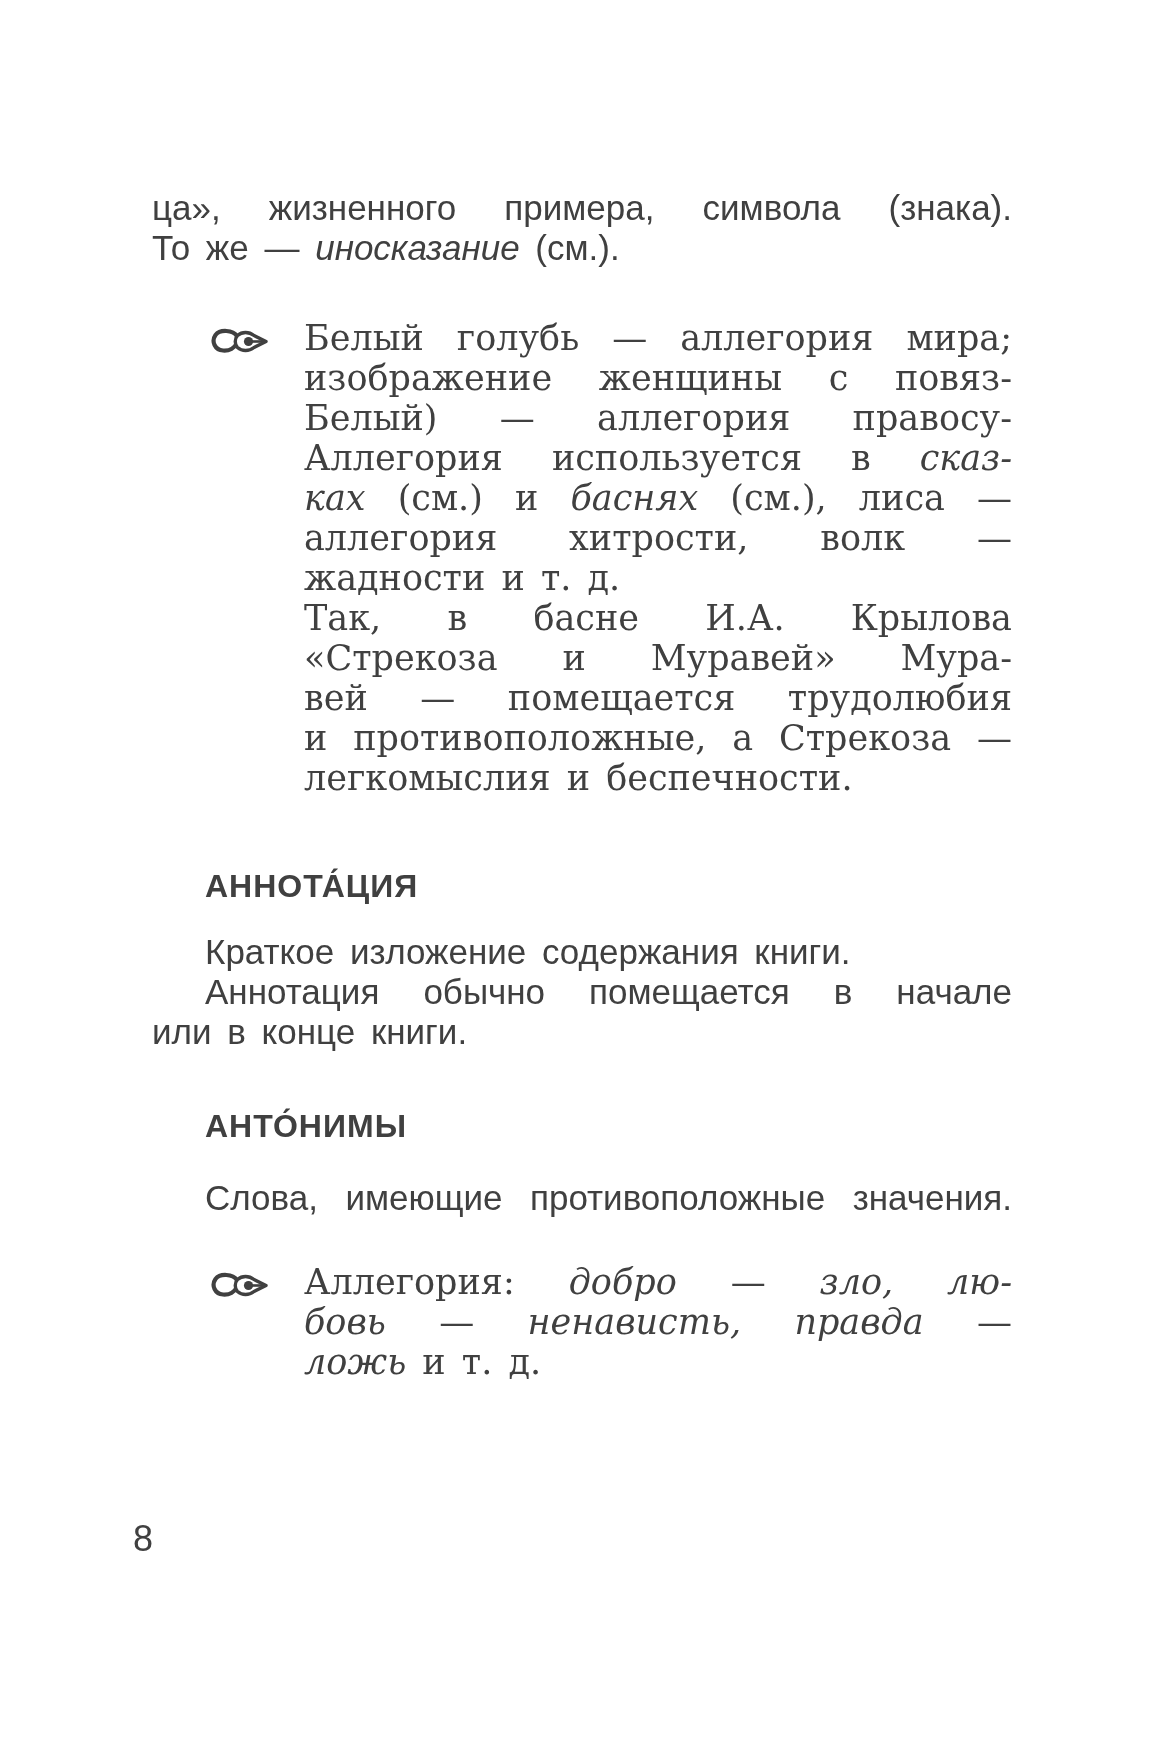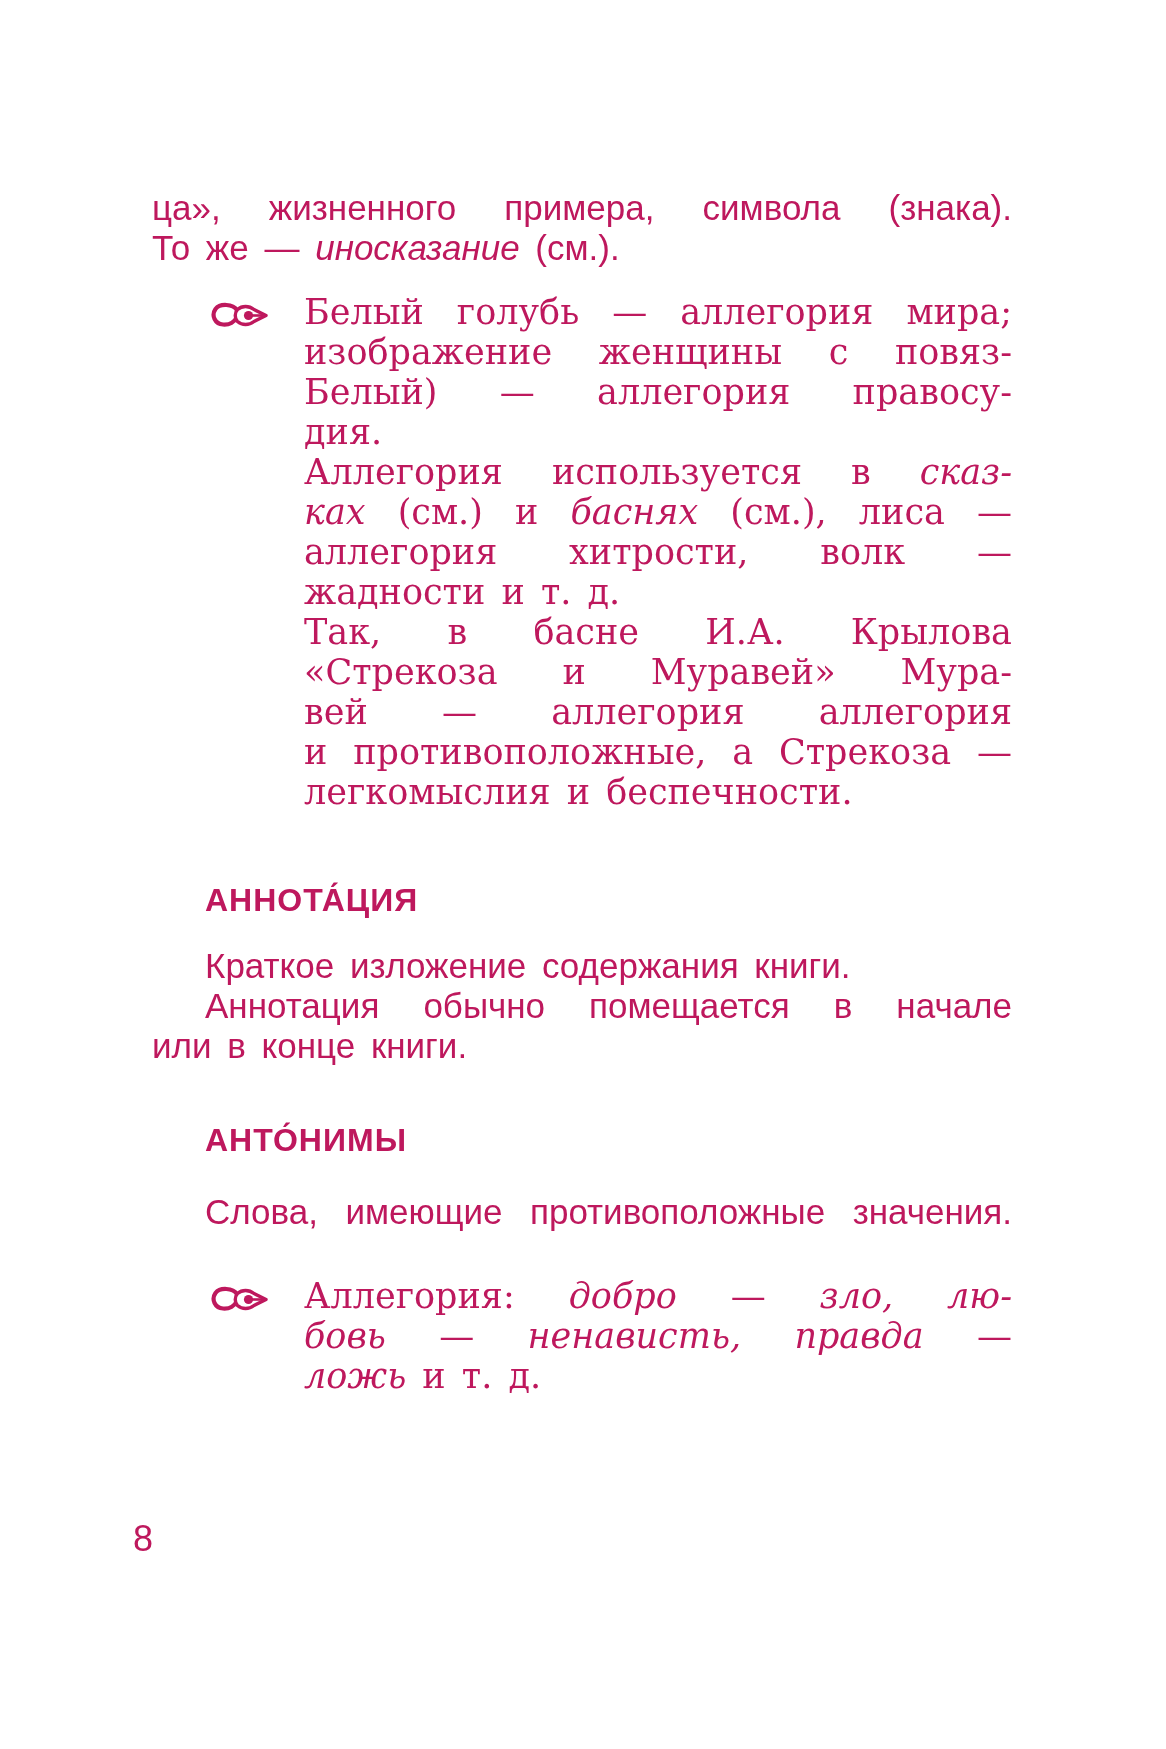--- a/index.html
+++ b/index.html
@@ -1,21 +1,21 @@
 <!DOCTYPE html>
 <html lang="ru"><head>
 <meta charset="utf-8">
 <style>
   html,body{margin:0;padding:0;background:#ffffff;}
   .page{
     position:relative;
     width:1166px;height:1749px;
     margin:0 auto;
     background:#ffffff;
-    color:#be185d;
+    color:#404040;
     overflow:hidden;
   }
   #content{padding:188px 154px 0 152px;}
 
   .line{font-size:35px;line-height:40px;white-space:normal;}
   .continuation .line,
   .paragraph .line{font-family:"Liberation Sans",sans-serif;word-spacing:6px;}
   .example .line{font-family:"DejaVu Serif","Liberation Serif",serif;word-spacing:5px;}
   .line.just{text-align:justify;text-align-last:justify;}
   .line.indent{text-indent:53px;}
@@ -25,21 +25,21 @@
     font-family:"Liberation Sans",sans-serif;
     font-weight:700;font-size:32px;line-height:40px;
     letter-spacing:1px;margin-left:53px;
   }
 
   .example{position:relative;margin-left:152px;}
   .example-icon{position:absolute;left:-94px;top:9px;width:60px;height:29px;}
   .example-icon svg{display:block;width:60px;height:29px;}
 
   
-  .b1{margin-top:24px;}
+  .b1{margin-top:50px;}
   .b2{margin-top:68px;}
   .b3{margin-top:26px;}
   .b4{margin-top:0;}
   .b5{margin-top:54px;}
   .b6{margin-top:32px;}
   .b7{margin-top:44px;}
 
   .page-number{
     position:absolute;left:133px;top:1519px;
     font-family:"Liberation Sans",sans-serif;
@@ -60,28 +60,27 @@
           <svg viewBox="0 0 60 29" xmlns="http://www.w3.org/2000/svg">
             <path d="M27 9 C23 3 10 2 5.5 8 C1 14.5 5 23 13 23.5 C19.5 24 24.5 21 26.5 16.5" fill="none" stroke="currentColor" stroke-width="4.2" stroke-linecap="round"></path>
             <path d="M27.5 8.5 C32 4.5 39 4.5 44 8.5 L56 14.5 L44 20.5 C39 24.5 32 24.5 27.5 20.5 C24.5 17.5 24.5 11.5 27.5 8.5 Z" fill="#ffffff" stroke="currentColor" stroke-width="3.4" stroke-linejoin="round"></path>
             <circle cx="38.5" cy="14.5" r="4.6" fill="currentColor"></circle>
             <path d="M42 14.5 L56 14.5" stroke="currentColor" stroke-width="2.6"></path>
           </svg>
         </span>
         <div class="line just"><span>Белый голубь — аллегория мира;</span></div>
         <div class="line just"><span>изображение женщины с повяз-</span></div>
         <div class="line just"><span>Белый) — аллегория правосу-</span></div>
-        <div class="line"><span>дия.</span></div>
         <div class="line just"><span>Аллегория используется в </span><span class="it">сказ-</span></div>
         <div class="line just"><span class="it">ках</span><span> (см.) и </span><span class="it">баснях</span><span> (см.), лиса —</span></div>
         <div class="line just"><span>аллегория хитрости, волк —</span></div>
         <div class="line"><span>жадности и т. д.</span></div>
         <div class="line just"><span>Так, в басне И.А. Крылова</span></div>
         <div class="line just"><span>«Стрекоза и Муравей» Мура-</span></div>
-        <div class="line just"><span>вей — аллегория аллегория</span></div>
+        <div class="line just"><span>вей — помещается трудолюбия</span></div>
         <div class="line just"><span>и противоположные, а Стрекоза —</span></div>
         <div class="line"><span>легкомыслия и беспечности.</span></div>
       </div>
       <div class="heading b2">АННОТА́ЦИЯ</div>
       <div class="paragraph b3">
         <div class="line indent"><span>Краткое изложение содержания книги.</span></div>
       </div>
       <div class="paragraph b4">
         <div class="line just indent"><span>Аннотация обычно помещается в начале</span></div>
         <div class="line"><span>или в конце книги.</span></div>

